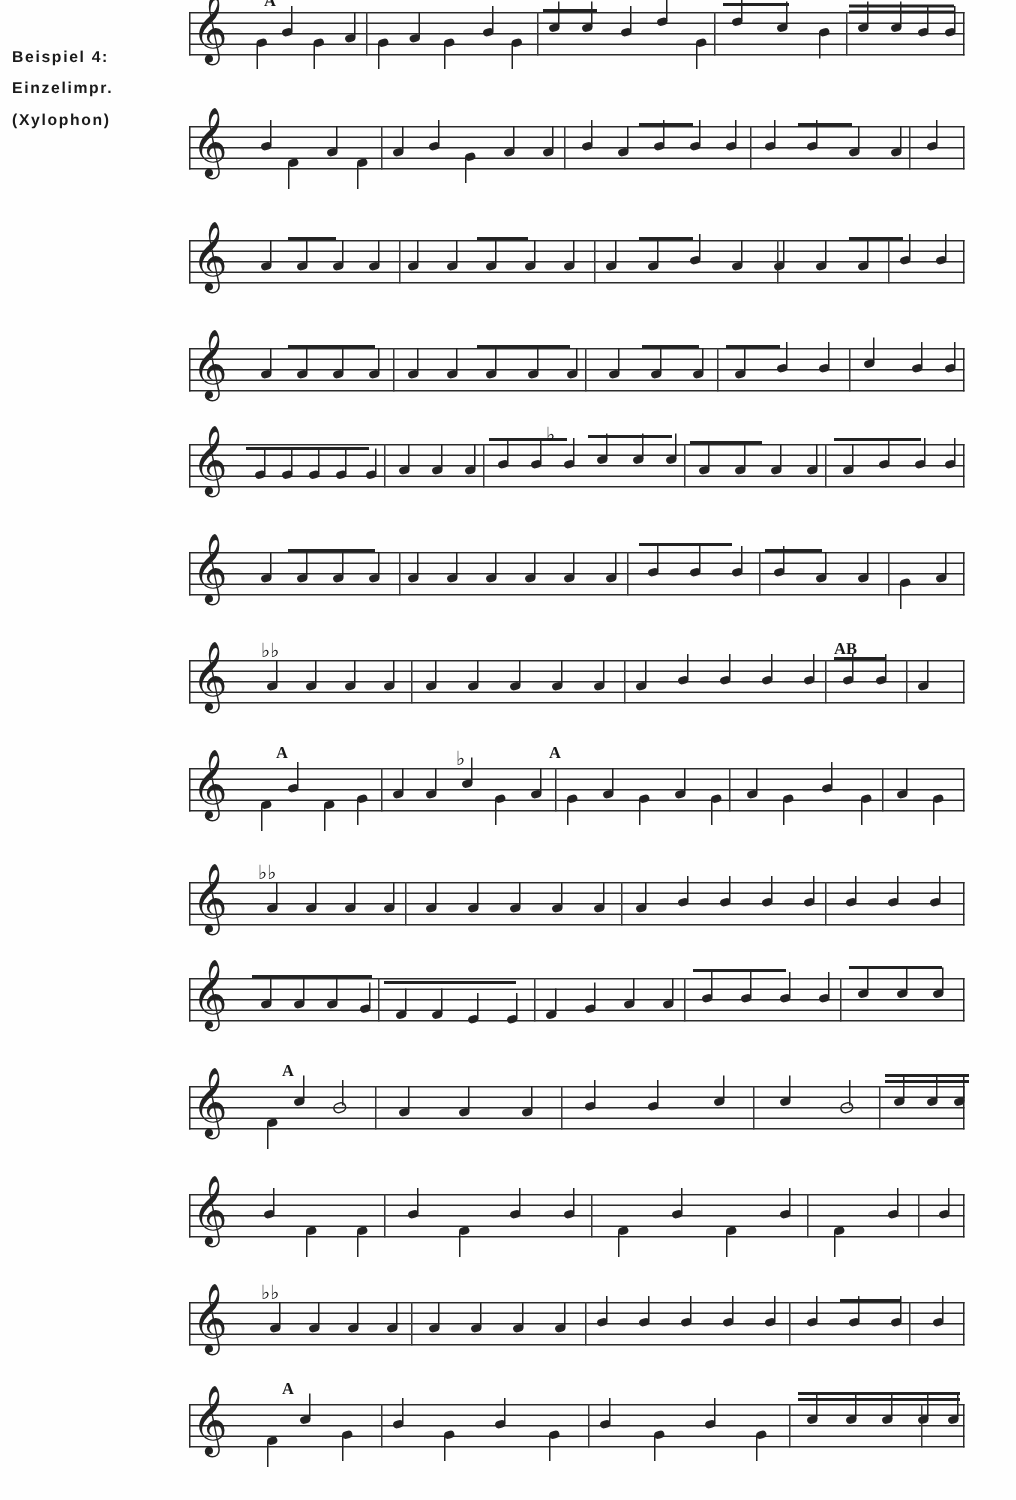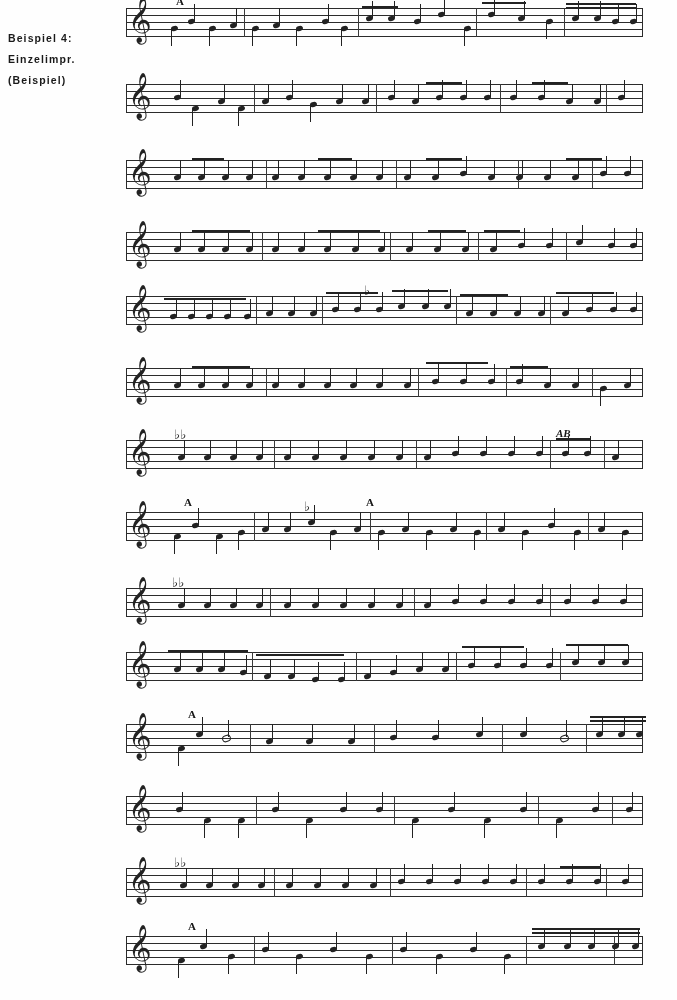--- a/index.html
+++ b/index.html
@@ -139,21 +139,21 @@
   }
 </style>
 </head>
 <body>
 
 <div id="page">
 
   <div class="caption">
     <div class="caption-line">Beispiel 4:</div>
     <div class="caption-line">Einzelimpr.</div>
-    <div class="caption-line">(Beispiel)</div>
+    <div class="caption-line">(Xylophon)</div>
   </div>
 
   <div id="systems-host">
       <div class="system" style="top: 8px; left: 126px; width: 517px;">
         <div class="staff">
           <div class="line l1"></div>
           <div class="line l2"></div>
           <div class="line l3"></div>
           <div class="line l4"></div>
           <div class="line l5"></div>
@@ -545,21 +545,21 @@
           <div class="note" style="left: 410px; top: 11px;"></div>
           <div class="stem up" style="left: 416px; top: -4px;"></div>
           <div class="note" style="left: 436px; top: 11px;"></div>
           <div class="stem up" style="left: 442px; top: -4px;"></div>
           <div class="note" style="left: 458px; top: 11px;"></div>
           <div class="stem up" style="left: 464px; top: -4px;"></div>
           <div class="note" style="left: 486px; top: 15px;"></div>
           <div class="stem up" style="left: 492px; top: 0px;"></div>
           <div class="beam" style="left: 430px; top: -2px; width: 34px;"></div>
           <div class="label flat" style="left: 48px; top: -13px;">♭♭</div>
-          <div class="label" style="left: 430px; top: -13px; font-style: italic;">AB</div>
+          <div class="label" style="left: 430px; top: -13px;">AB</div>
         </div>
       </div>
       <div class="system" style="top: 512px; left: 126px; width: 517px;">
         <div class="staff">
           <div class="line l1"></div>
           <div class="line l2"></div>
           <div class="line l3"></div>
           <div class="line l4"></div>
           <div class="line l5"></div>
           <div class="bar-start"></div>

